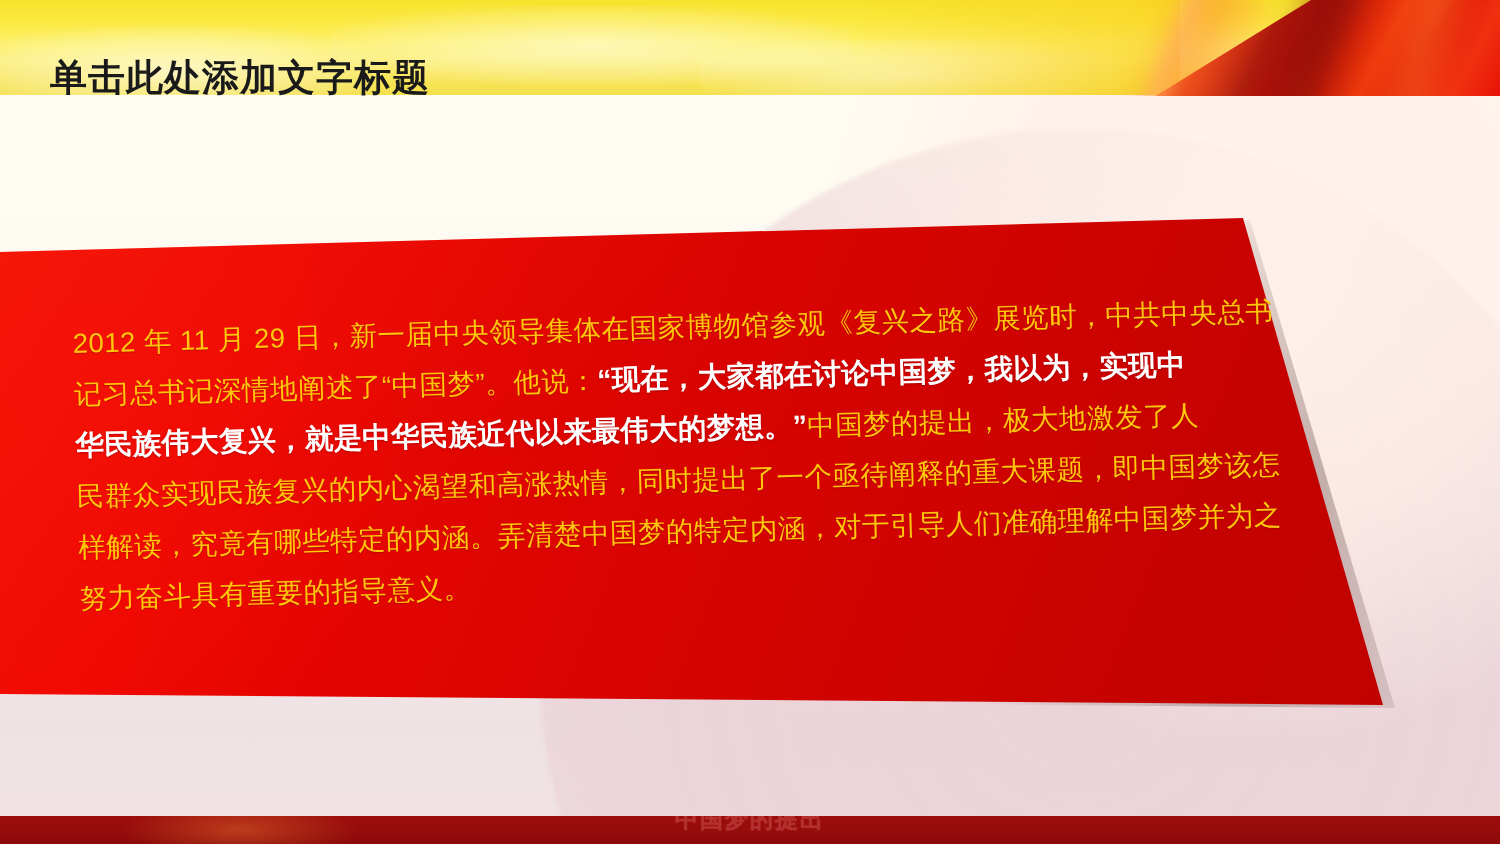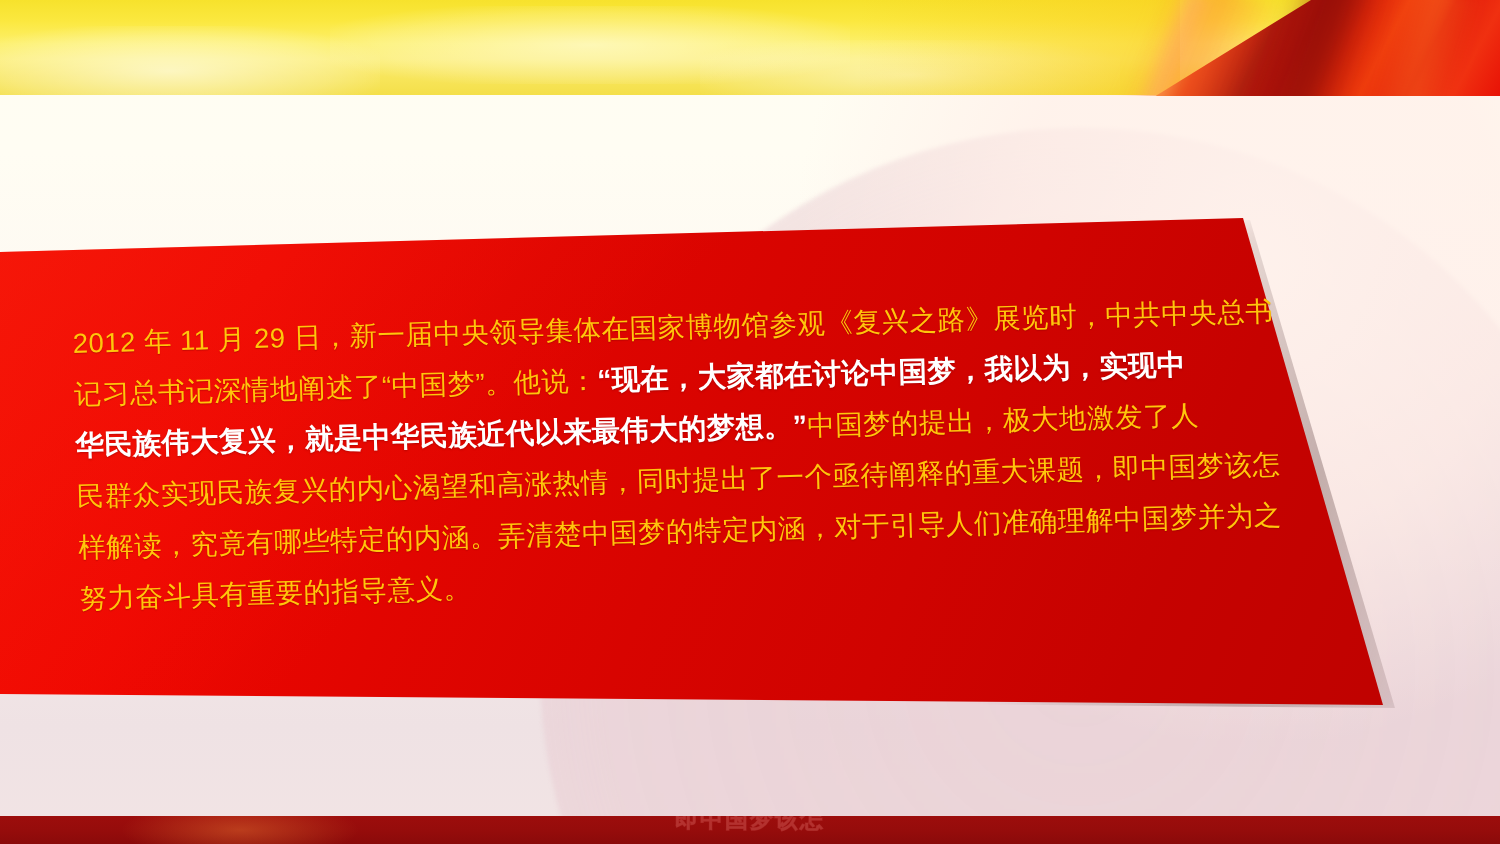--- a/index.html
+++ b/index.html
@@ -298,34 +298,35 @@
   </div>
 
   <div class="ribbon">
     <div class="ribbon-shape"></div>
     <div class="ribbon-edge"></div>
     <div class="ribbon-fold1"></div>
     <div class="ribbon-fold2"></div>
     <div class="ribbon-fold3"></div>
   </div>
 
+  <h1 class="title">单击此处添加文字标题</h1>
 
   <div class="panel-wrap">
     <div class="panel-shadow"></div>
     <div class="panel"></div>
     <div class="panel-sheen"></div>
   </div>
 
   <div class="copy" id="body-copy">
       <div class="copy-line"><span>2012 年 11 月 29 日，新一届中央领导集体在国家博物馆参观《复兴之路》展览时，中共中央总书</span></div>
       <div class="copy-line"><span>记习总书记深情地阐述了“中国梦”。他说：</span><span class="q-bold">“现在，大家都在讨论中国梦，我以为，实现中</span></div>
       <div class="copy-line"><span class="q-bold">华民族伟大复兴，就是中华民族近代以来最伟大的梦想。”</span><span>中国梦的提出，极大地激发了人</span></div>
       <div class="copy-line"><span>民群众实现民族复兴的内心渴望和高涨热情，同时提出了一个亟待阐释的重大课题，即中国梦该怎</span></div>
       <div class="copy-line"><span>样解读，究竟有哪些特定的内涵。弄清楚中国梦的特定内涵，对于引导人们准确理解中国梦并为之</span></div>
       <div class="copy-line"><span>努力奋斗具有重要的指导意义。</span></div>
     </div>
 
   <div class="footer-band">
     <div class="footer-glow"></div>
-    <div class="footer-watermark">即中国梦该怎</div>
+    <div class="footer-watermark">中国梦的提出</div>
   </div>
 
 </div>
 
 </body></html>

